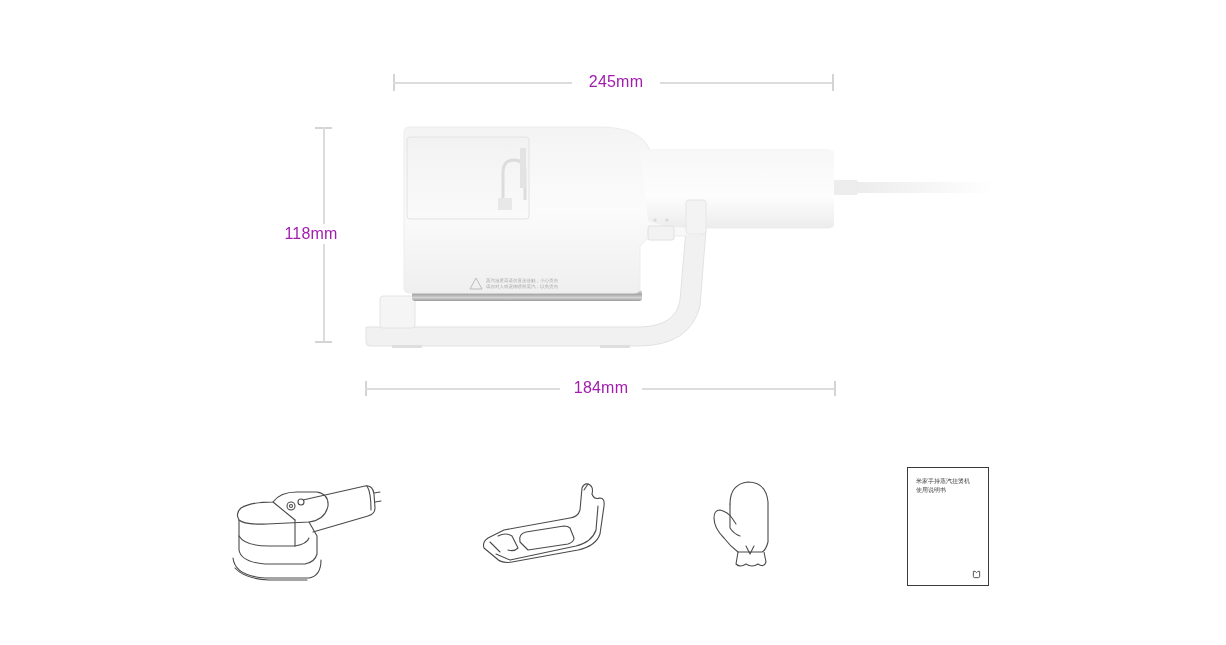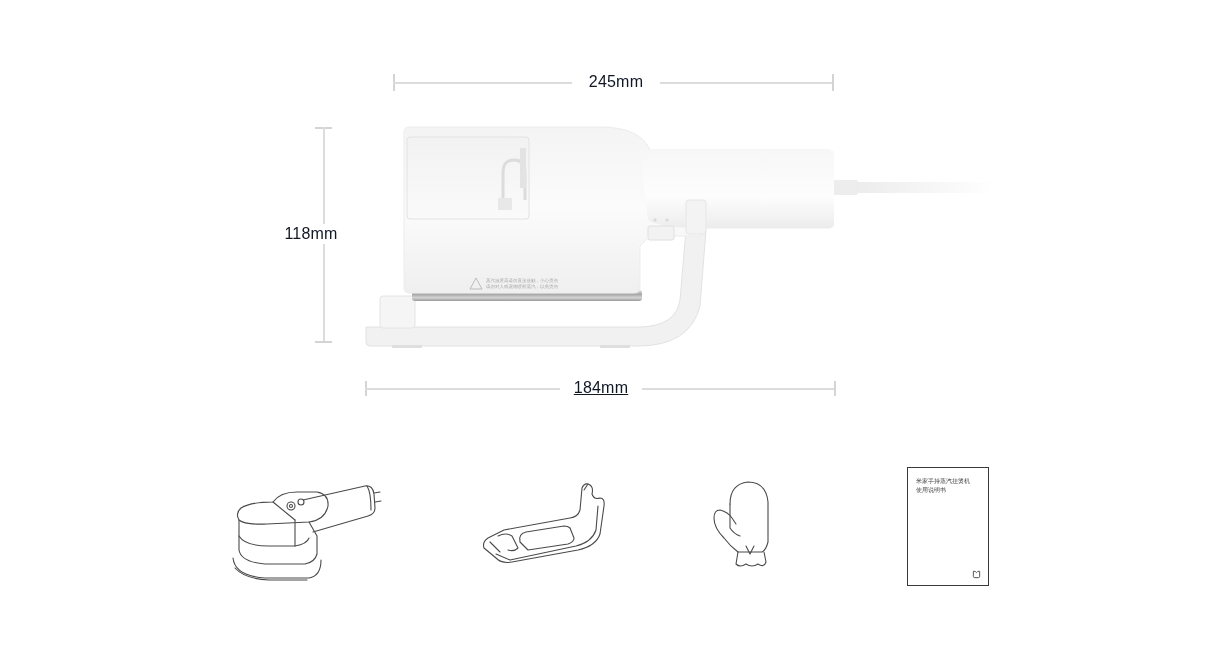--- a/index.html
+++ b/index.html
@@ -1,21 +1,21 @@
 <!DOCTYPE html>
 <html><head>
 <meta charset="utf-8">
 <style>
   * { box-sizing: border-box; margin: 0; padding: 0; }
   html, body { width: 1226px; height: 645px; background: #ffffff; overflow: hidden; }
   body { position: relative; font-family: "Liberation Sans", "DejaVu Sans", sans-serif; color: #555555; }
 
   .dim-line { position: absolute; background: #dcdcdc; }
   .tick { position: absolute; background: #d4d4d4; }
-  .dim-label { position: absolute; font-size: 16px; color: #0f172a; letter-spacing: 0.2px; background: #fff; text-align: center; line-height: 20px; }
+  .dim-label { position: absolute; font-size: 16px; color: #a21caf; letter-spacing: 0.2px; background: #fff; text-align: center; line-height: 20px; }
 
   #product { position: absolute; left: 350px; top: 115px; width: 640px; height: 240px; }
   .acc { position: absolute; }
   .manual { position: absolute; left: 907px; top: 467px; width: 82px; height: 119px; border: 1.2px solid #3a3a3a; background: #fff; }
   .manual-title { position: absolute; left: 8px; top: 8px; font-size: 6px; line-height: 9px; color: #444; width: 70px; font-family: "DejaVu Sans", sans-serif; }
   .manual-logo { position: absolute; right: 7px; bottom: 6px; width: 9px; height: 9px; }
 </style>
 </head>
 <body>
 
@@ -30,21 +30,21 @@
   <div class="tick" style="left:315px; top:127px; width:17px; height:1.5px;"></div>
   <div class="dim-line" style="left:323px; top:127px; width:1.5px; height:215px;"></div>
   <div class="tick" style="left:315px; top:341px; width:17px; height:1.5px;"></div>
   <div class="dim-label" style="left:274px; top:224px; width:74px;">118mm</div>
 </div>
 
 <div>
   <div class="tick" style="left:365px; top:381px; width:1.5px; height:15px;"></div>
   <div class="dim-line" style="left:365px; top:388px; width:470px; height:1.5px;"></div>
   <div class="tick" style="left:834px; top:381px; width:1.5px; height:15px;"></div>
-  <div class="dim-label" style="left:560px; top:378px; width:82px;text-decoration:underline;">184mm</div>
+  <div class="dim-label" style="left:560px; top:378px; width:82px;">184mm</div>
 </div>
 
 <svg id="product" viewBox="350 115 640 240" width="640" height="240">
   <defs>
     <linearGradient id="bodyGrad" x1="0" y1="0" x2="0" y2="1">
       <stop offset="0" stop-color="#f4f4f4"></stop>
       <stop offset="0.5" stop-color="#fbfbfb"></stop>
       <stop offset="1" stop-color="#efefef"></stop>
     </linearGradient>
     <linearGradient id="handleGrad" x1="0" y1="0" x2="0" y2="1">

